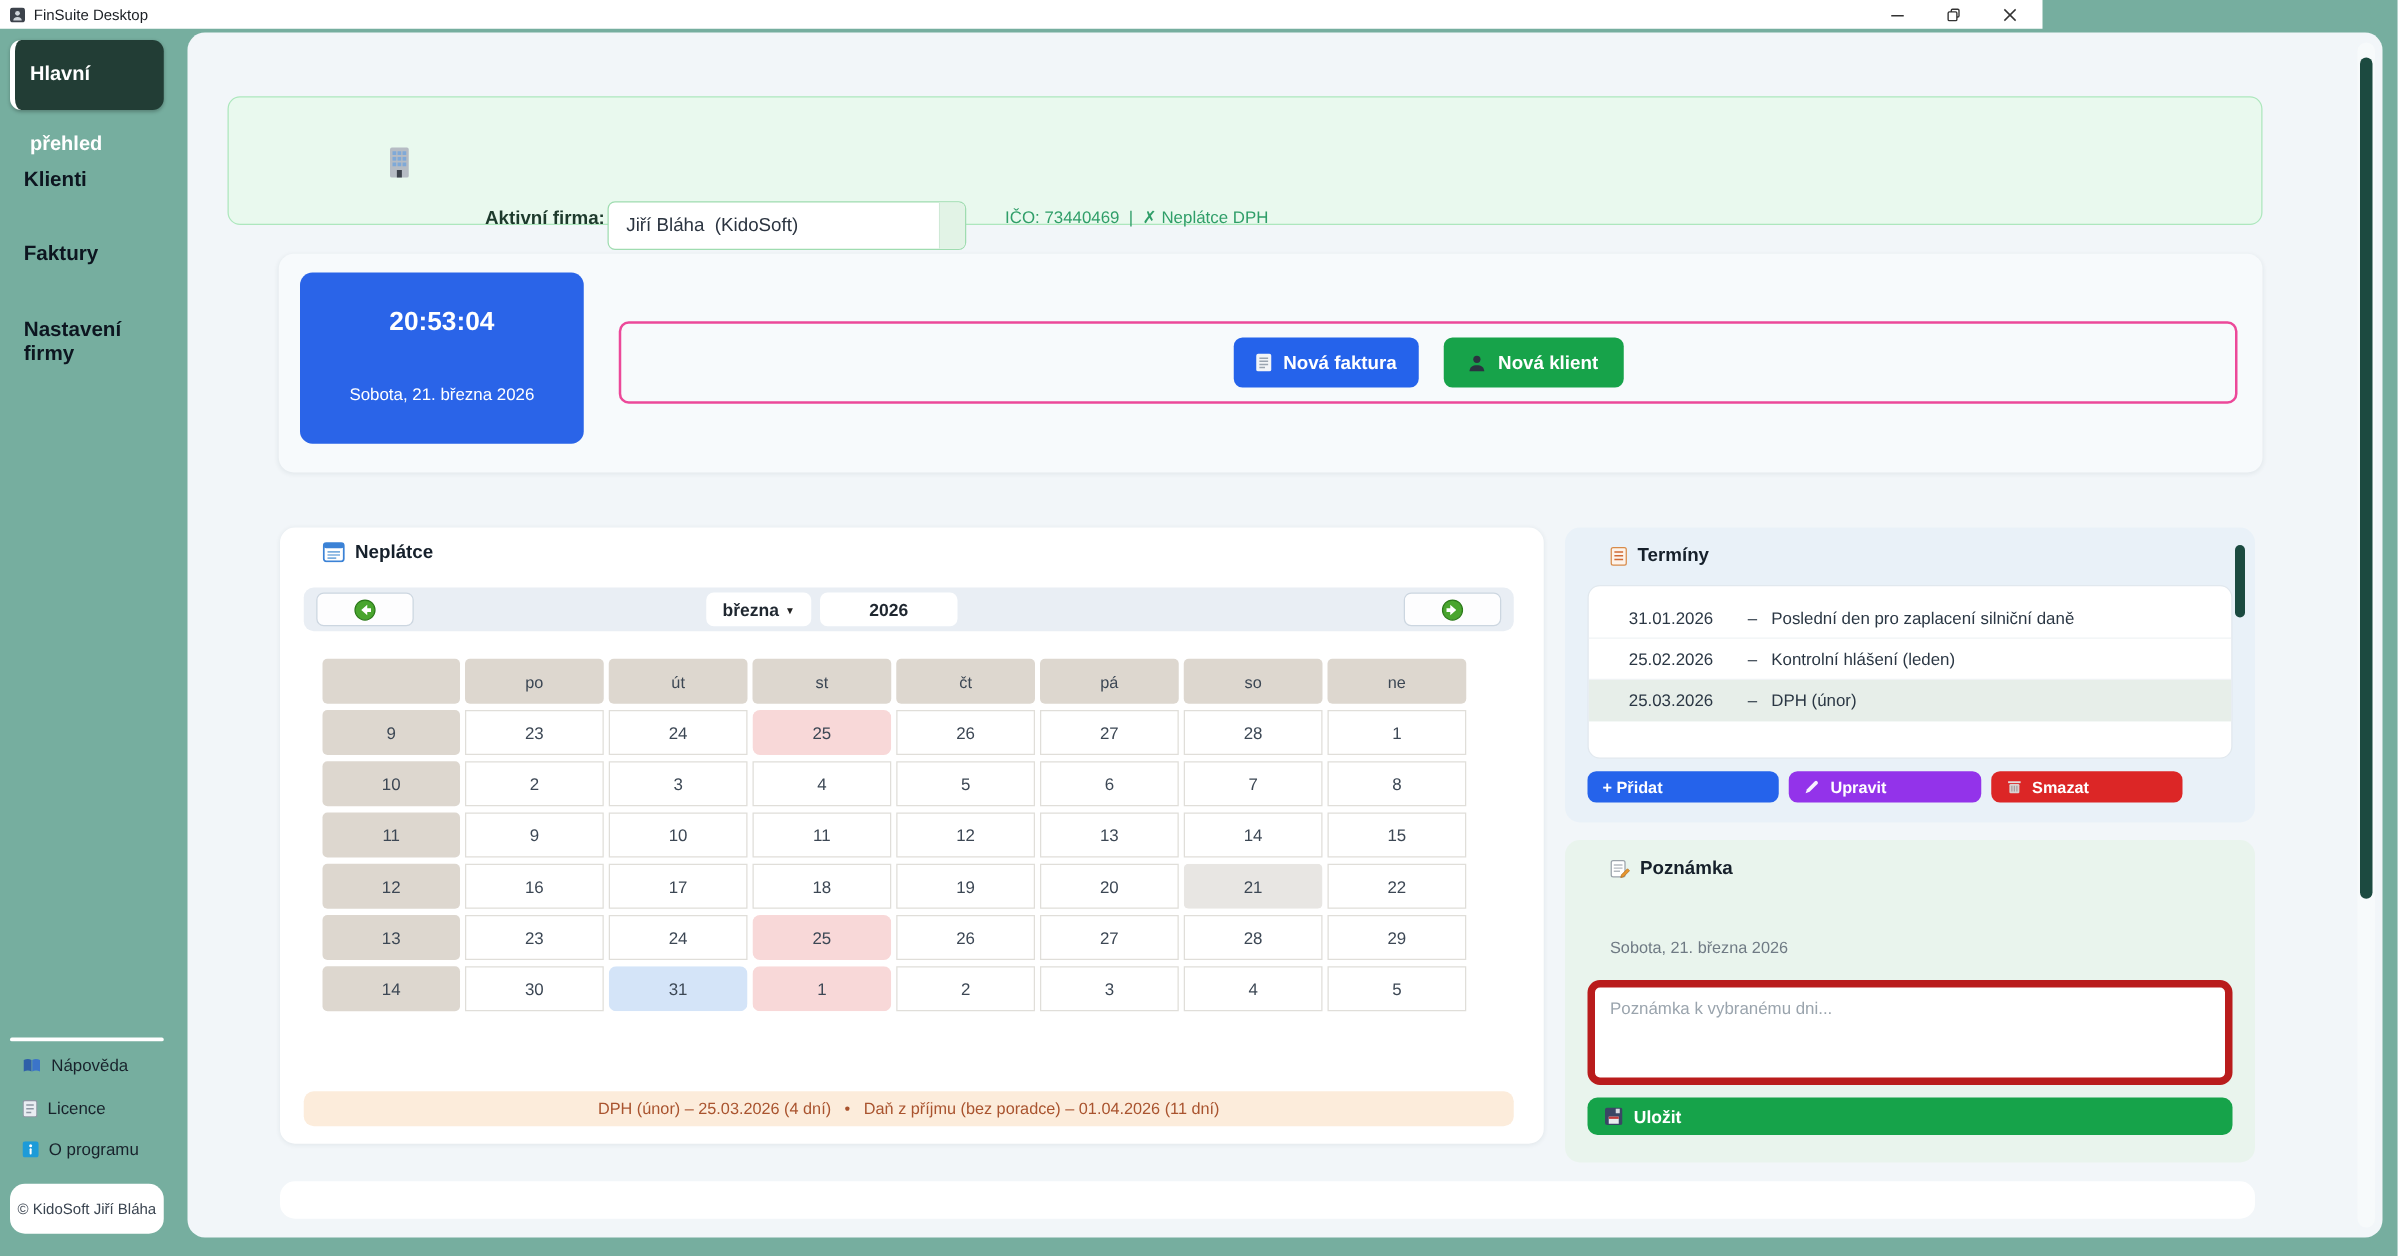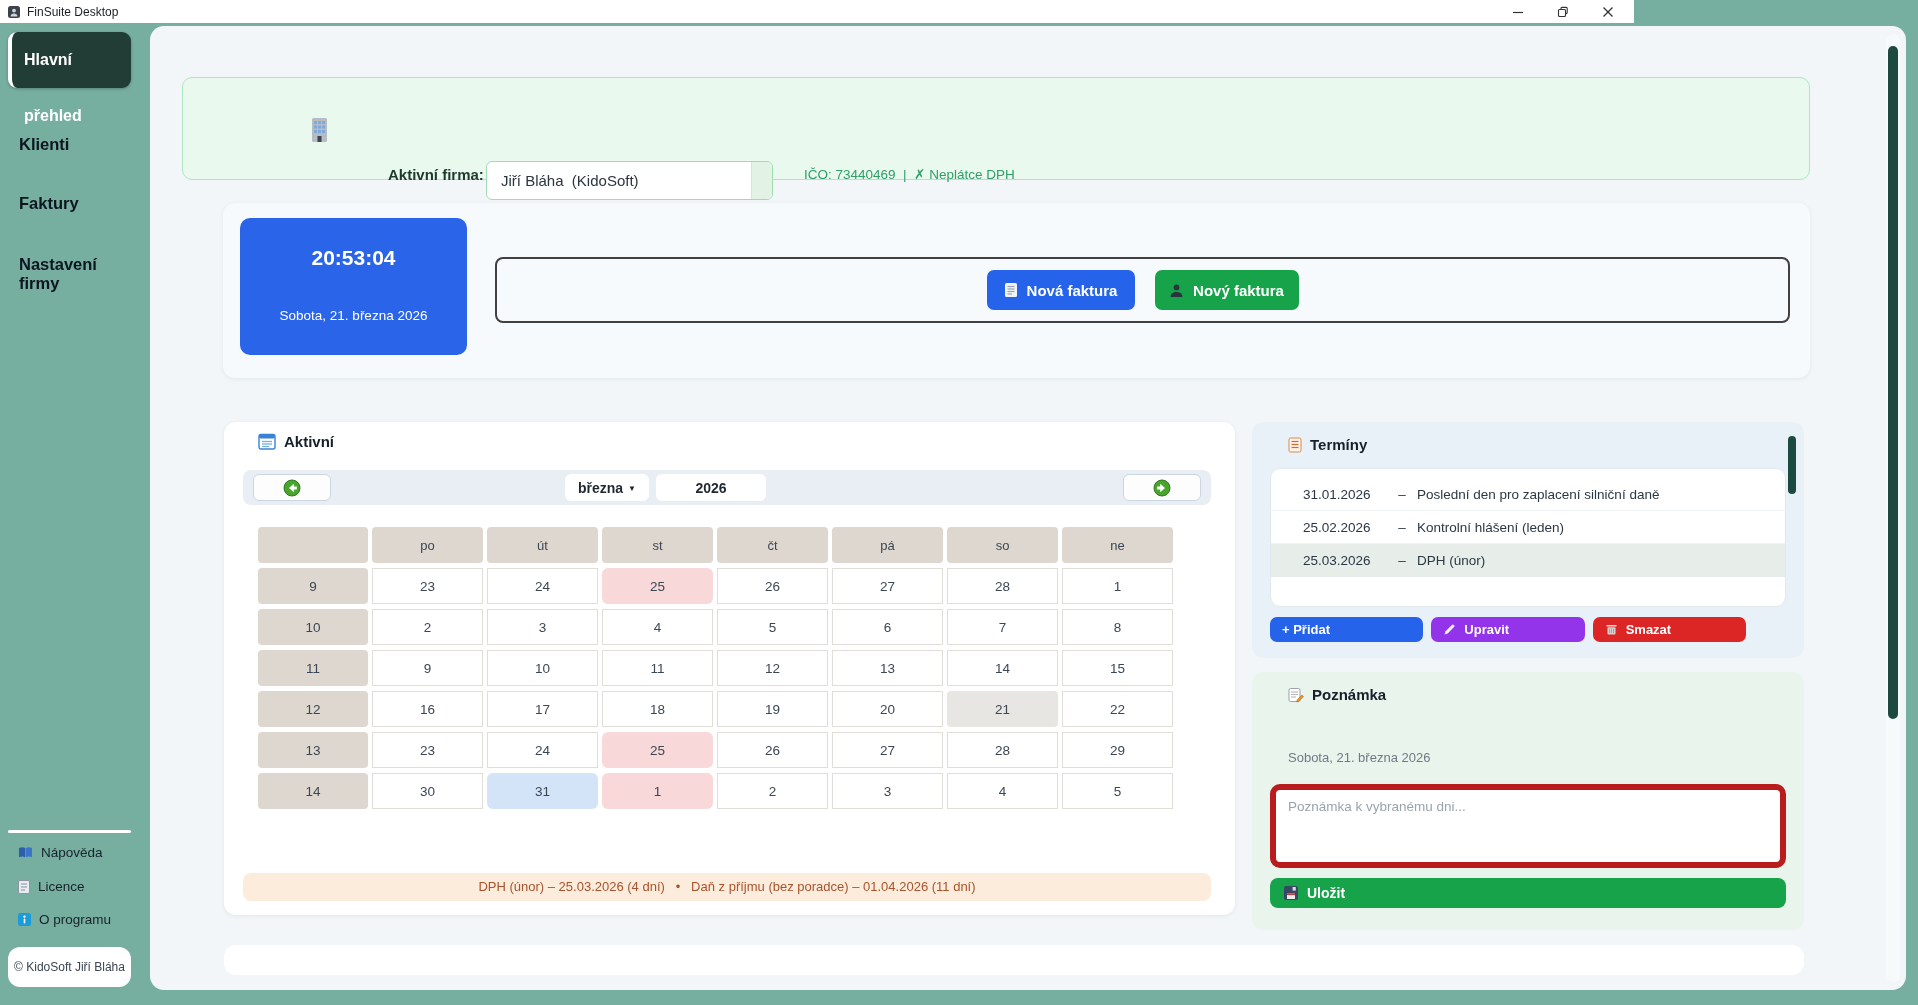--- a/index.html
+++ b/index.html
@@ -35,21 +35,21 @@
   .combo { position:absolute; left:303px; top:83px; width:287px; height:39px; background:#ffffff; border:1px solid #9fdcb0; border-radius:6px; }
   .combo-text { position:absolute; left:14px; top:0; line-height:37px; font-size:15px; color:#2b3440; white-space:pre; }
   .combo-zone { position:absolute; right:0; top:0; width:21px; height:100%; background:#e2f3e6; border-left:1px solid #cfe9d6; border-radius:0 5px 5px 0; }
   .b-meta { position:absolute; left:621px; top:88px; font-size:13.5px; color:#2f9e68; white-space:pre; }
 
   
   .quick { position:absolute; left:73px; top:177px; width:1587px; height:175px; background:#f7fafc; border-radius:12px; box-shadow:0 1px 4px rgba(25,45,70,.08); }
   .clock { position:absolute; left:17px; top:15px; width:227px; height:137px; background:#2a64e8; border-radius:10px; color:#fff; }
   .clock-time { position:absolute; left:0; width:100%; top:28px; text-align:center; font-size:21px; font-weight:bold; }
   .clock-date { position:absolute; left:0; width:100%; top:90px; text-align:center; font-size:13.5px; }
-  .actionbar { position:absolute; left:272px; top:54px; width:1295px; height:66px; border:2px solid #404040; border-radius:8px; display:flex; align-items:center; justify-content:center; gap:20px; }
+  .actionbar { position:absolute; left:272px; top:54px; width:1295px; height:66px; border:2px solid #ec4899; border-radius:8px; display:flex; align-items:center; justify-content:center; gap:20px; }
   .btn { display:flex; align-items:center; justify-content:center; gap:9px; height:40px; border-radius:7px; color:#fff; font-size:15px; font-weight:bold; }
   .btn-invoice { width:148px; background:#2563eb; }
   .btn-client { width:144px; background:#17a34a; }
 
   
   .cal-card { position:absolute; left:74px; top:396px; width:1011px; height:493px; background:#ffffff; border-radius:12px; box-shadow:0 1px 4px rgba(25,45,70,.08); }
   .sec-title { display:flex; align-items:center; gap:8px; font-size:15px; font-weight:bold; color:#16202b; }
   .cal-title { position:absolute; left:34px; top:10px; }
   .cal-nav { position:absolute; left:19px; top:48px; width:968px; height:35px; background:#e9eef4; border-radius:8px; }
   .nav-btn { position:absolute; top:4px; width:78px; height:27px; background:#fdfdfe; border:1px solid #ccd6e0; border-radius:6px; display:flex; align-items:center; justify-content:center; }
@@ -214,37 +214,37 @@
         </span>
         <span>Nová faktura</span>
       </div>
       <div class="btn btn-client">
         <span>
           <svg width="15" height="15">
               <circle cx="7.5" cy="4.4" r="2.9" fill="#2b3340"></circle>
               <path d="M1.6 14 c0-3.4 2.5-4.9 5.9-4.9 s5.9 1.5 5.9 4.9 z" fill="#2b3340"></path>
             </svg>
         </span>
-        <span>Nový faktura</span>
+        <span>Nová klient</span>
       </div>
     </div>
   </div>
 
   <div class="cal-card">
     <div class="sec-title cal-title">
       <span>
         <svg width="18" height="18">
             <rect x="1" y="2.5" width="16" height="14.5" rx="2" fill="#ffffff" stroke="#3b82d6" stroke-width="1.4"></rect>
             <rect x="1" y="2.5" width="16" height="4" rx="2" fill="#3b82d6"></rect>
             <line x1="4" y1="9.5" x2="14" y2="9.5" stroke="#7baede" stroke-width="1.3"></line>
             <line x1="4" y1="12" x2="14" y2="12" stroke="#7baede" stroke-width="1.3"></line>
             <line x1="4" y1="14.5" x2="11" y2="14.5" stroke="#7baede" stroke-width="1.3"></line>
           </svg>
       </span>
-      <span>Aktivní</span>
+      <span>Neplátce</span>
     </div>
 
     <div class="cal-nav">
       <div class="nav-btn nav-prev">
         <svg width="18" height="18">
             <circle cx="9" cy="9" r="8" fill="#49a52e" stroke="#2c7a1a"></circle>
             <path d="M10.8 4.8 L6 9 l4.8 4.2 v-2.7 h3 v-3 h-3 z" fill="#fff"></path>
           </svg>
       </div>
       <div class="mon-box">

